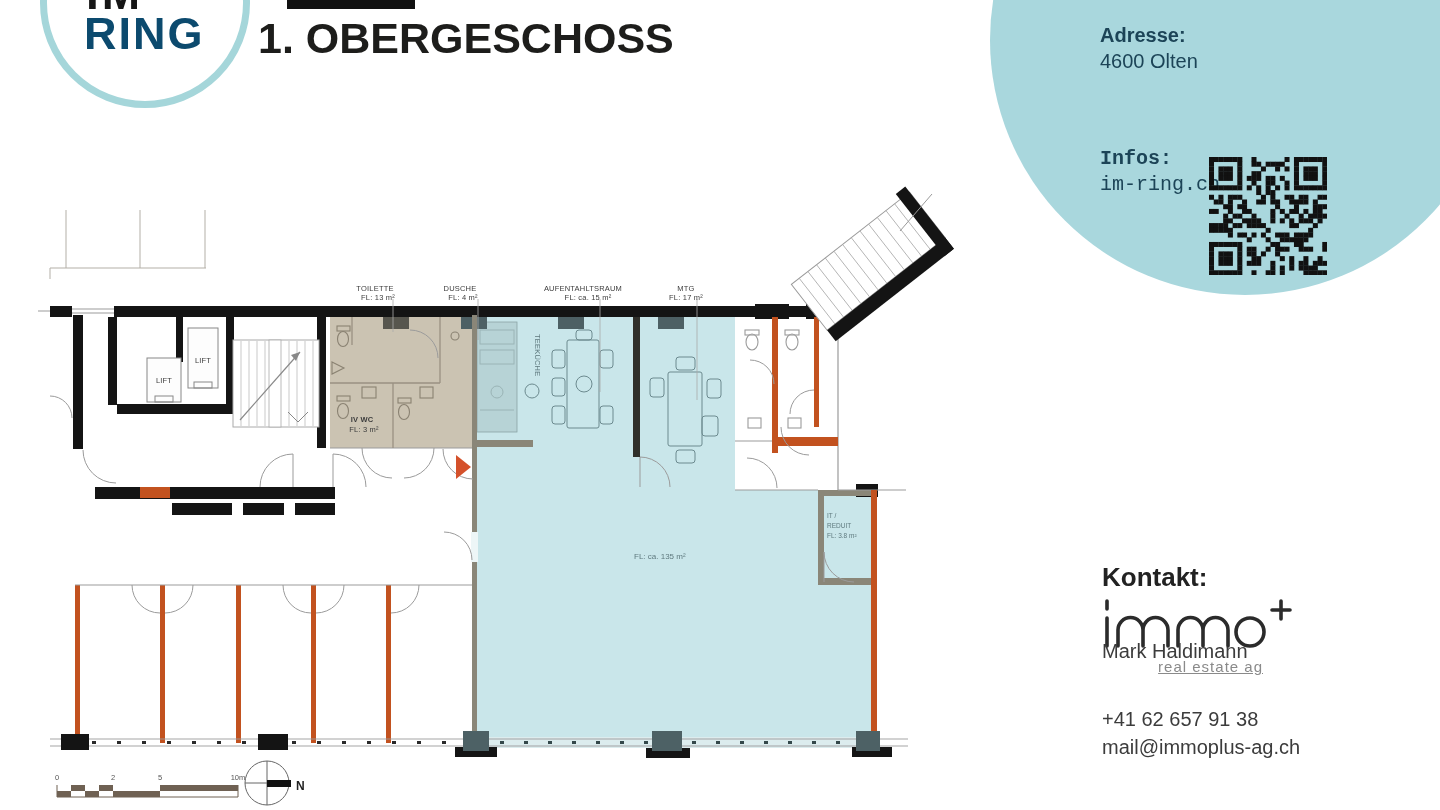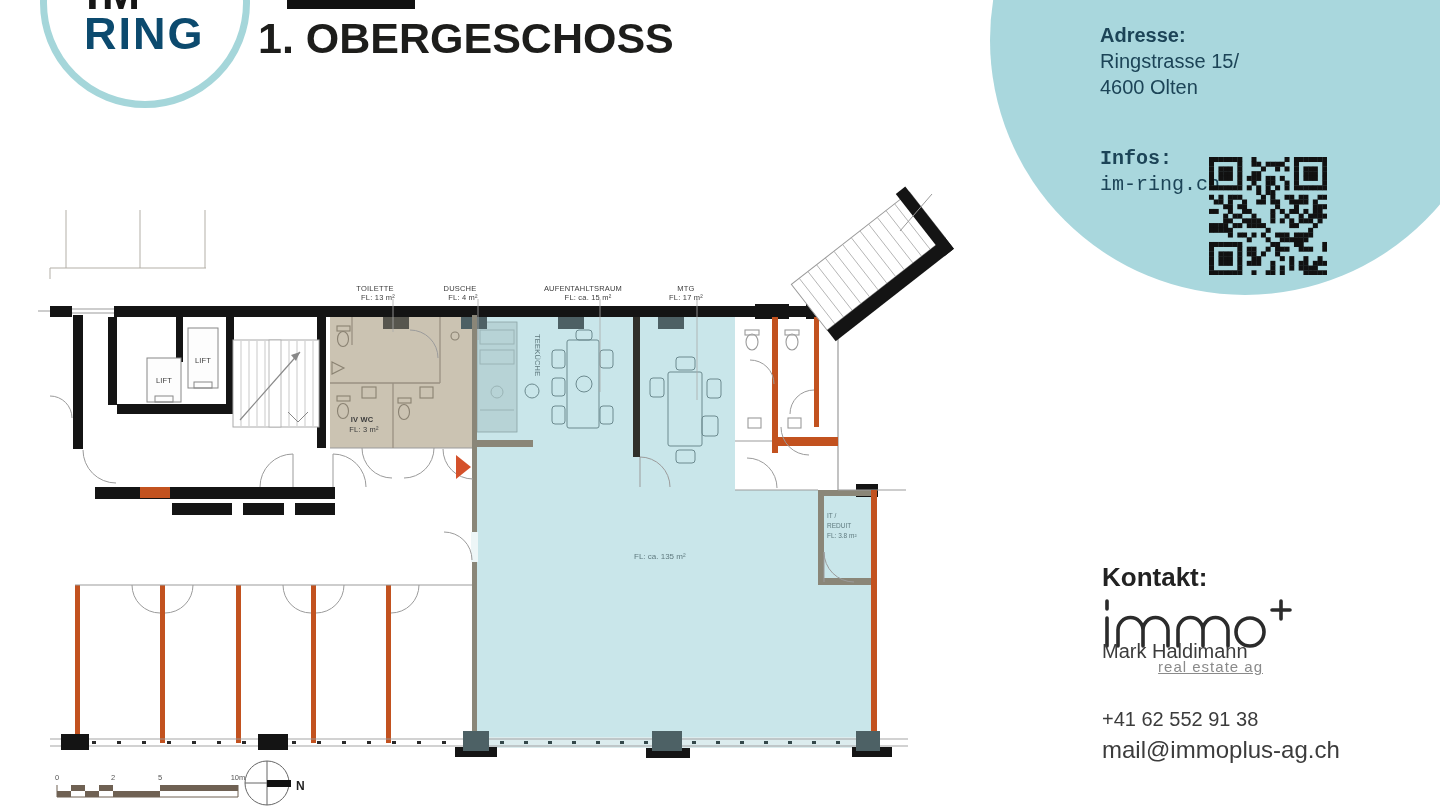--- a/index.html
+++ b/index.html
@@ -17,40 +17,39 @@
   #bubble-text{left:1100px;top:22px;width:240px;color:#1c4457;font-size:20px;line-height:26px;}
   .bold{font-weight:700;}
   #infos-block{left:1100px;top:146px;width:150px;color:#1c4457;font-size:20px;line-height:26px;font-family:Liberation Mono, monospace;}
   #qr-box{left:1209px;top:157px;width:118px;height:118px;}
   
   #contact-heading{left:1102px;top:562px;font-size:26px;font-weight:700;color:#222;}
   #immo-logo{left:1100px;top:594px;}
   #immo-sub{left:1103px;top:658px;width:160px;text-align:right;color:#8a8a8a;font-size:15px;letter-spacing:1px;text-decoration:underline;}
   #contact-name{left:1102px;top:640px;font-size:20px;color:#3c3c3c;}
   #contact-phone{left:1102px;top:708px;font-size:20px;color:#3c3c3c;}
-  #contact-email{left:1102px;top:736px;font-size:24px;color:#3c3c3c;}
+  #contact-email{left:1102px;top:736px;font-size:20px;color:#3c3c3c;}
   
   #plan{left:0;top:0;}
   text{font-family:"Liberation Sans", sans-serif;}
   .rlabel{font-size:7.5px;fill:#3c3c3c;letter-spacing:.2px;}
   .tlabel{fill:#5f7a7f;}
 </style>
 </head>
 <body>
 
 <div class="abs" id="logo-circle"></div>
 <div class="abs" id="logo-im">IM</div>
 <div class="abs" id="logo-ring">RING</div>
 <div class="abs" id="header-bar"></div>
 <div class="abs" id="page-title">1. OBERGESCHOSS</div>
 
 <div class="abs" id="info-bubble"></div>
 <div class="abs" id="bubble-text">
   <div class="bold">Adresse:</div>
-  <div>Ringstrasse  15/</div>
   <div>4600 Olten</div>
 </div>
 <div class="abs" id="infos-block">
   <div class="bold">Infos:</div>
   <div>im-ring.ch</div>
 </div>
 <svg class="abs" id="qr-box" width="118" height="118" viewBox="0 0 118 118">
     <g id="qr">
       <rect x="0.00" y="0.00" width="5.02" height="5.02" fill="#111"></rect>
       <rect x="4.72" y="0.00" width="5.02" height="5.02" fill="#111"></rect>
@@ -352,21 +351,21 @@
   <g fill="none" stroke="#2b2b2b" stroke-width="3.6" stroke-linecap="round">
     <path d="M7,52 V24 M7,15 V7"></path>
     <path d="M18,52 V36 A12.5,12.5 0 0 1 43,36 V52 M43,36 A12.5,12.5 0 0 1 68,36 V52"></path>
     <path d="M78,52 V36 A12.5,12.5 0 0 1 103,36 V52 M103,36 A12.5,12.5 0 0 1 128,36 V52"></path>
     <circle cx="150" cy="38" r="14"></circle>
     <path d="M172,16 H190 M181,7 V25"></path>
   </g>
 </svg>
 <div class="abs" id="immo-sub">real estate ag</div>
 <div class="abs" id="contact-name">Mark Haldimann</div>
-<div class="abs" id="contact-phone">+41 62 552 91 38</div>
+<div class="abs" id="contact-phone">+41 62 657 91 38</div>
 <div class="abs" id="contact-email">mail@immoplus-ag.ch</div>
 
 <svg class="abs" id="plan" width="1440" height="810" viewBox="0 0 1440 810">
 
   <g stroke="#b3afa7" stroke-width="1" fill="none">
     <path d="M50,268 H206 M66,210 V268 M140,210 V268 M205,210 V268 M50,268 V279"></path>
   </g>
 
   <g>
     <rect x="330" y="317" width="145" height="131" fill="#cbc3b2"></rect>

